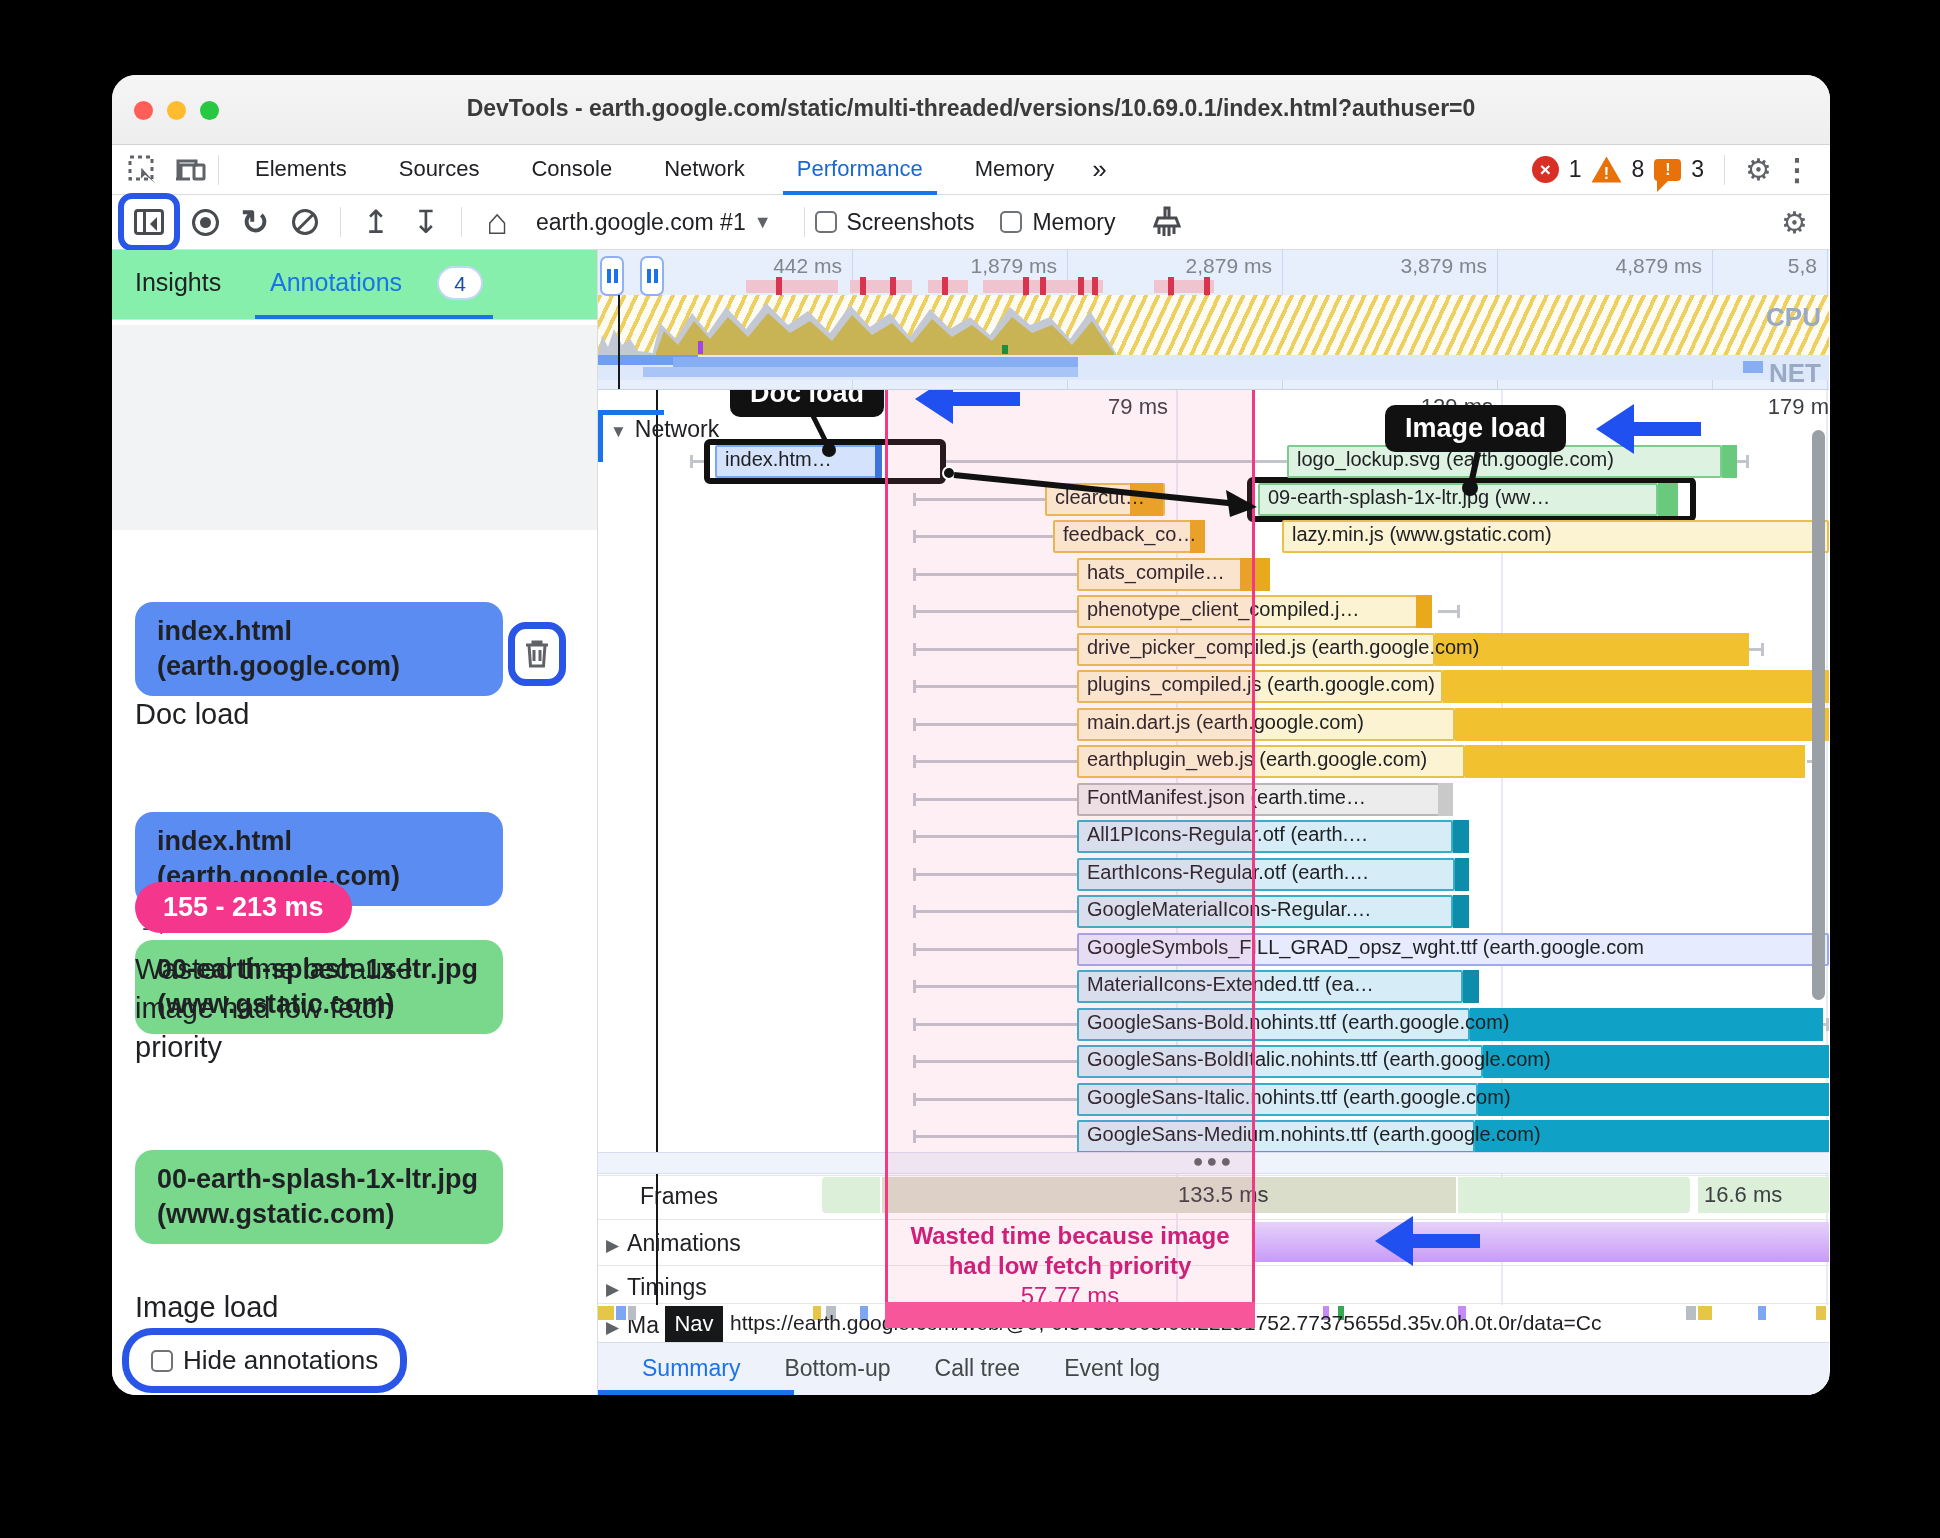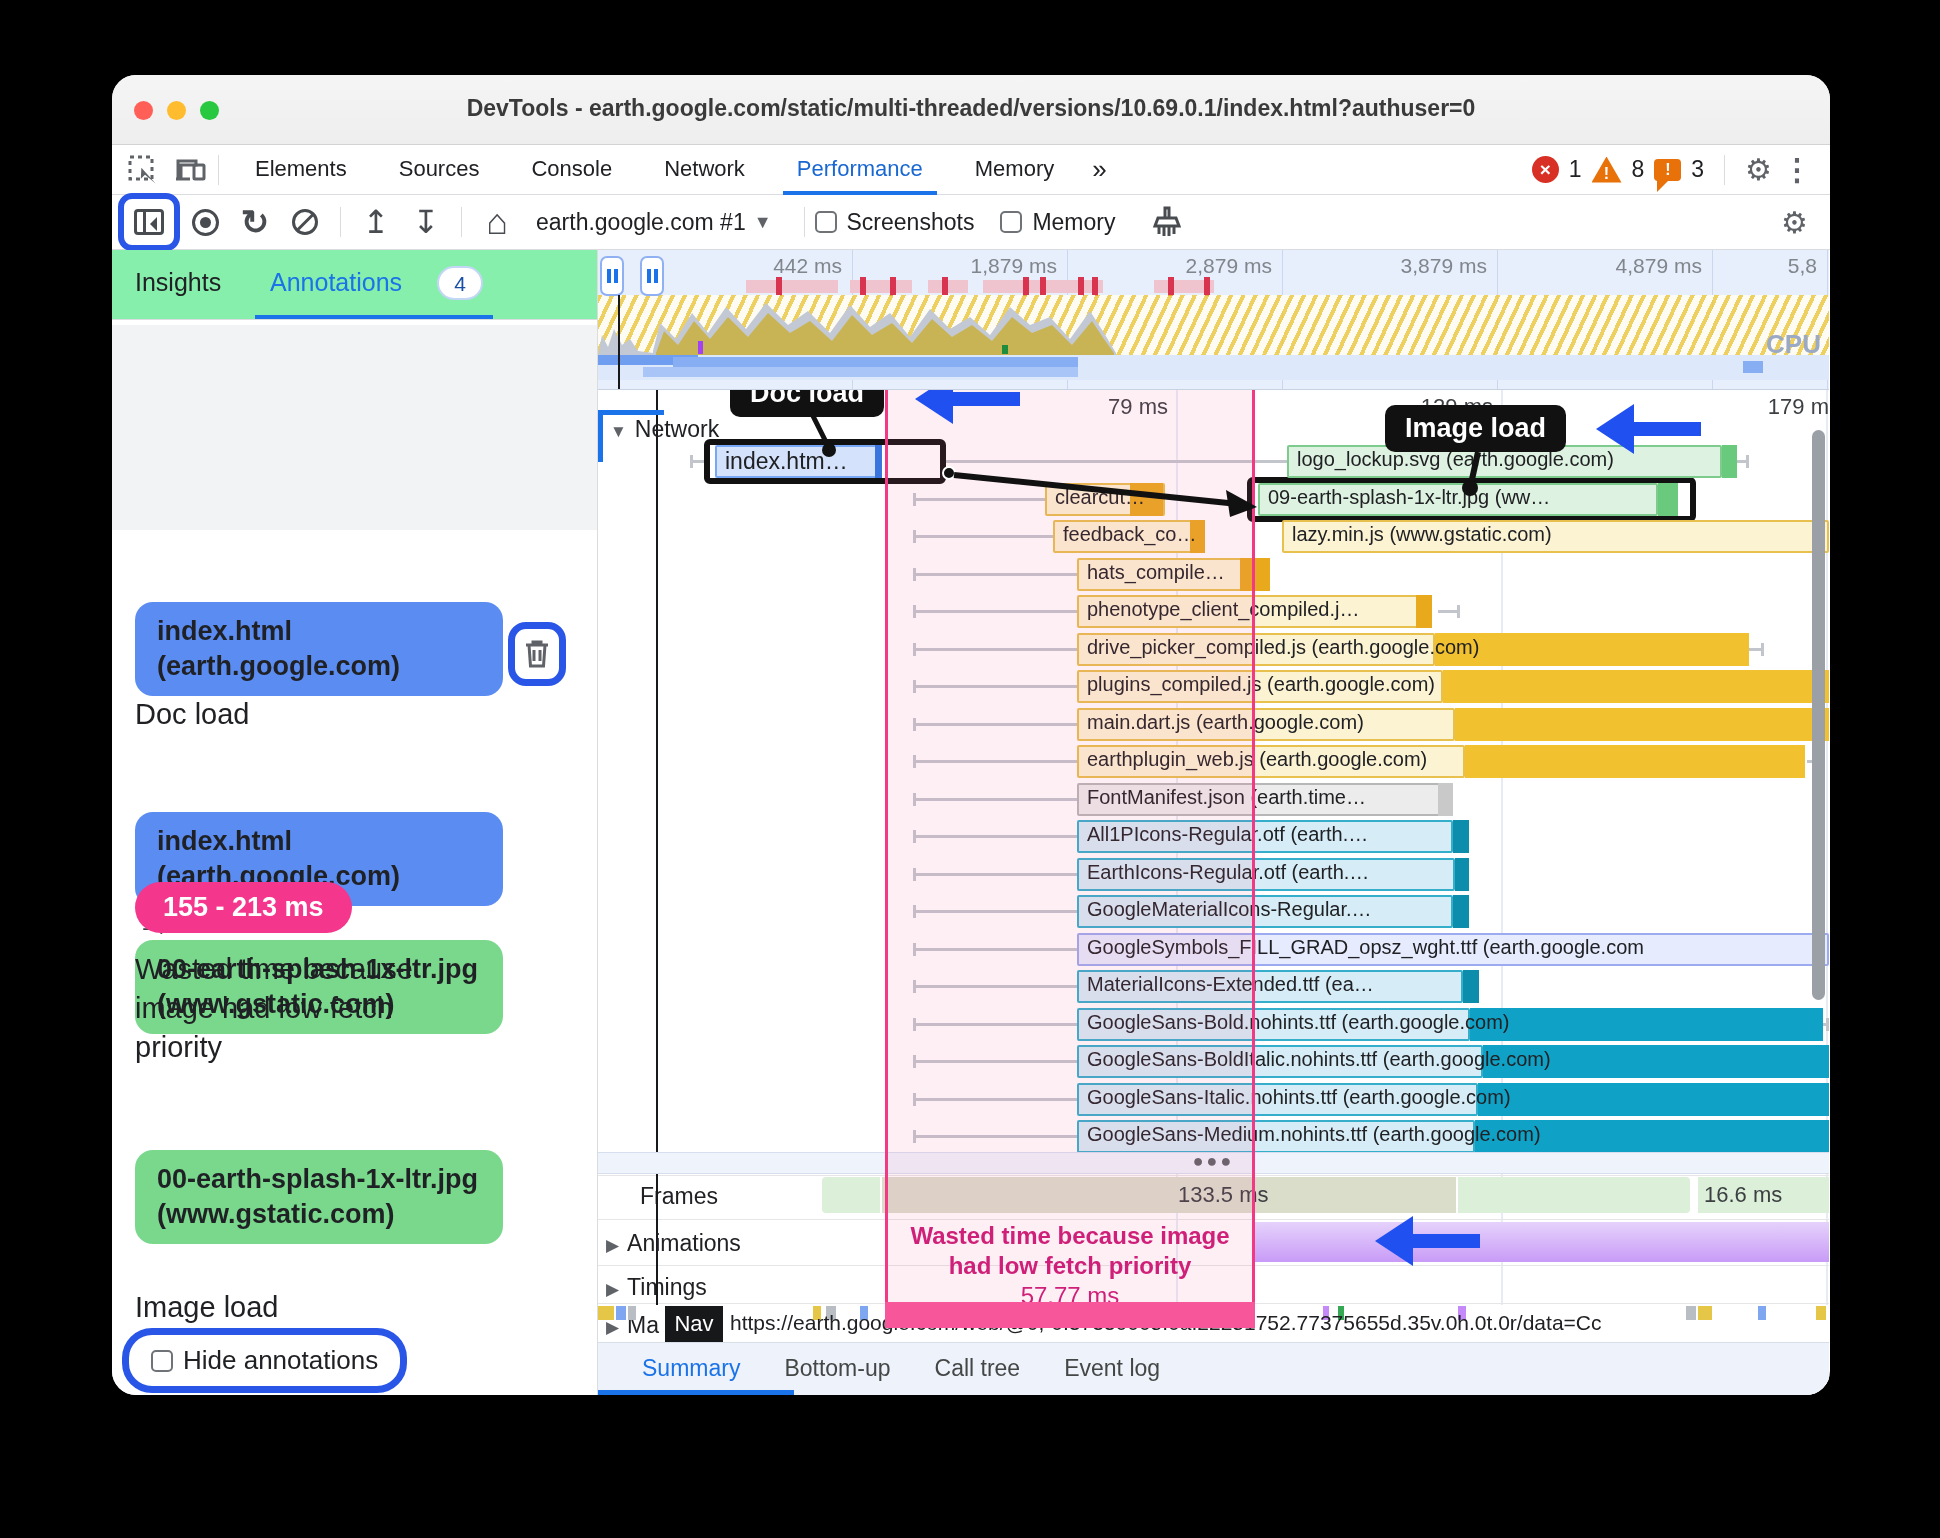--- a/index.html
+++ b/index.html
@@ -57,21 +57,21 @@
   
   #main { position:relative; width:1231px; background:#fff; }
   #overview { position:relative; height:140px; background:#e7eefc; border-bottom:1px solid #c9d2e0; overflow:hidden; }
   .ruler-lab { position:absolute; top:4px; font-size:21px; color:#80868b; }
   .ogrid { position:absolute; top:0; width:1px; height:140px; background:#c9d7f0; }
   .mkband { position:absolute; top:30px; height:13px; background:#f0c4ce; }
   .mktick { position:absolute; top:27px; width:6px; height:19px; background:#d9344f; }
   #cpuband { position:absolute; left:0; top:45px; width:1231px; height:60px;
      background:repeating-linear-gradient(115deg, rgba(240,198,44,.75) 0 4px, #fdfbf2 4px 11px); }
   #netband { position:absolute; left:0; top:105px; width:1231px; height:25px; background:#dde8fb; }
-  .ovlab { position:absolute; right:8px; font-size:26px; font-weight:bold; color:#9aa9c4;margin-top:27px; }
+  .ovlab { position:absolute; right:8px; font-size:26px; font-weight:bold; color:#9aa9c4; }
   .handle { position:absolute; top:6px; width:24px; height:40px; background:#fff; border:2px solid #8fb0f3; border-radius:7px; display:flex; align-items:center; justify-content:center; gap:3px; }
   .handle i { display:block; width:4px; height:14px; background:#1a73e8; }
   
   #chart { position:relative; height:952px; background:#fff; overflow:hidden; }
   .tgrid { position:absolute; top:0; width:2px; height:915px; background:#e7ecf4; }
   .tlab { position:absolute; top:4px; font-size:22px; color:#3c4043; }
   #nettrack { position:absolute; left:0; top:0; width:1231px; height:762px; overflow:hidden; }
   .whisk { position:absolute; height:3px; background:#c2c6cc; }
   .whisk::before { content:""; position:absolute; left:0; top:-5px; width:3px; height:13px; background:#c2c6cc; }
   .whisk.rw::before { left:auto; right:0; }
@@ -310,21 +310,21 @@
         <div id="navline"></div>
         <div id="netbracket-v"></div>
         <div id="netbracket-h"></div>
         <div class="trklab" style="left:12px; top:26px; z-index:21;"><span class="tri">▼</span><span>Network</span></div>
 
         <div id="nettrack">
             <div class="outlinebox" style="left: 106px; top: 49px; width: 242px;"></div>
             <div class="whisk" style="left: 92px; top: 70px; width: 25px;"></div>
             <div class="bar k-doc" style="left: 117px; top: 55px; width: 163px; z-index: 2;"></div>
             <div class="seg" style="left: 277px; top: 55px; width: 7px; background: rgb(60, 116, 221); z-index: 2;"></div>
-            <span class="blab" style="position: absolute; left: 127px; top: 58px; font-size: 23px; color: rgb(32, 33, 36); white-space: nowrap; z-index: 3;">index.htm…</span>
+            <span class="blab" style="position: absolute; left: 127px; top: 58px; font-size: 20px; color: rgb(32, 33, 36); white-space: nowrap; z-index: 3;">index.htm…</span>
             <div class="whisk" style="left: 315px; top: 70px; width: 374px;"></div>
             <div class="whisk rw" style="left: 1139px; top: 70px; width: 12px;"></div>
             <div class="bar k-img" style="left: 689px; top: 55px; width: 435px; z-index: 2;"></div>
             <div class="seg" style="left: 1124px; top: 55px; width: 15px; background: rgb(105, 202, 126); z-index: 2;"></div>
             <span class="blab" style="position: absolute; left: 699px; top: 58px; font-size: 20px; color: rgb(32, 33, 36); white-space: nowrap; z-index: 3;">logo_lockup.svg (earth.google.com)</span>
             <div class="whisk" style="left: 315px; top: 107.5px; width: 132px;"></div>
             <div class="bar k-script" style="left: 447px; top: 92.5px; width: 120px; z-index: 2;"></div>
             <div class="seg" style="left: 532px; top: 92.5px; width: 33px; background: rgb(233, 169, 28); z-index: 2;"></div>
             <span class="blab" style="position: absolute; left: 457px; top: 95.5px; font-size: 20px; color: rgb(32, 33, 36); white-space: nowrap; z-index: 3;">clearcut…</span>
             <div class="outlinebox" style="left: 649px; top: 86.5px; width: 449px;"></div>

